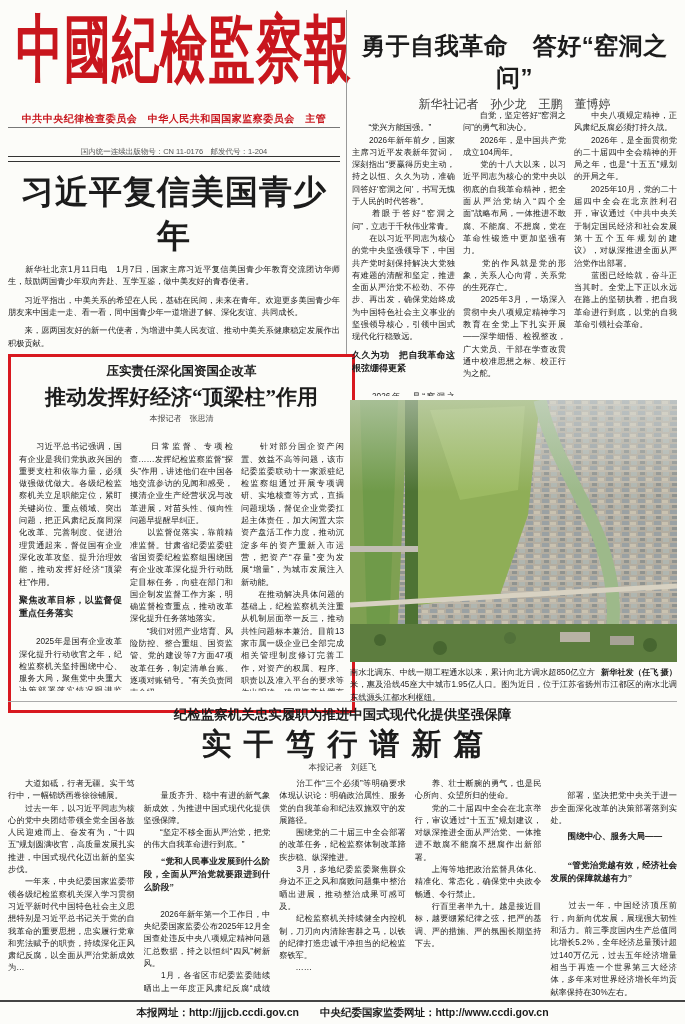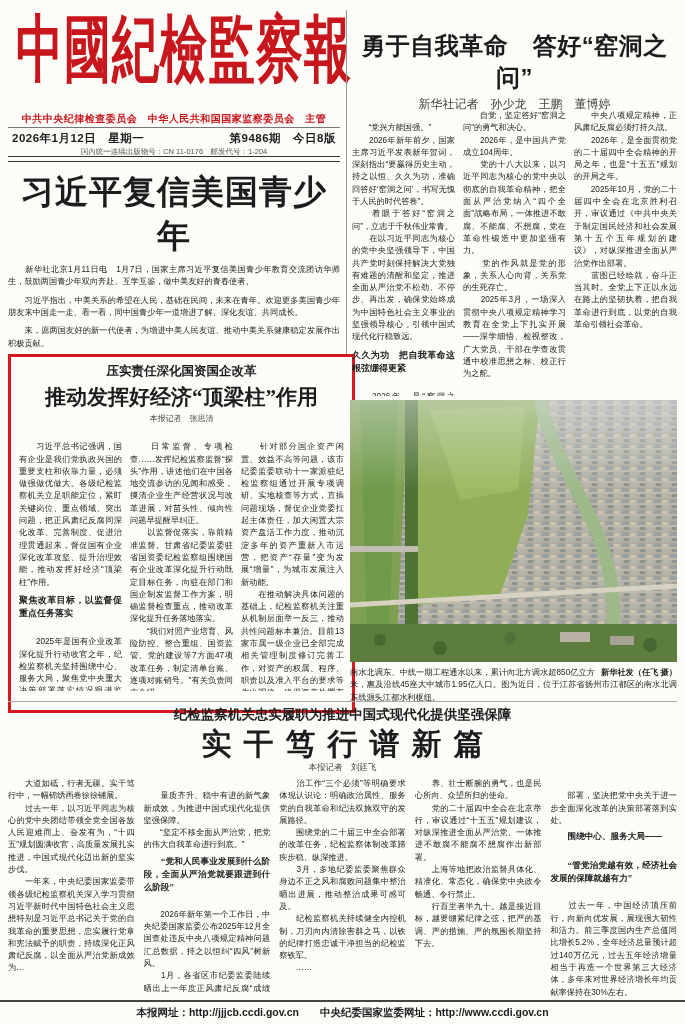--- a/index.html
+++ b/index.html
@@ -71,24 +71,20 @@
   .foot-text{left:0;top:1006px;width:685px;text-align:center;font-weight:bold;font-size:10.5px;}
 </style>
 </head>
 <body>
 
 <div class="page">
 
   <div class="abs mast-title">中國紀檢監察報</div>
   <div class="abs mast-super">中共中央纪律检查委员会　中华人民共和国国家监察委员会　主管</div>
   <div class="abs rule mast-rule1"></div>
-  <div class="abs mast-date">
-    <span>2026年1月12日　星期一</span>
-    <span>第9486期　今日8版</span>
-  </div>
   <div class="abs mast-pub">国内统一连续出版物号：CN 11-0176　邮发代号：1-204</div>
   <div class="abs mast-double"></div>
   <div class="abs vdivider"></div>
 
   <div class="abs llead-h">
     <div class="l1">习近平复信美国青少年</div>
   </div>
   <div class="abs llead-cols">
     <div class="bodycol">　　新华社北京1月11日电　1月7日，国家主席习近平复信美国青少年教育交流团访华师生，鼓励两国青少年双向奔赴、互学互鉴，做中美友好的青春使者。
 　　习近平表示，得知同学们访华期间收获了美好难忘的回忆，结识了不少中国朋友，我为此感到高兴。</div>

